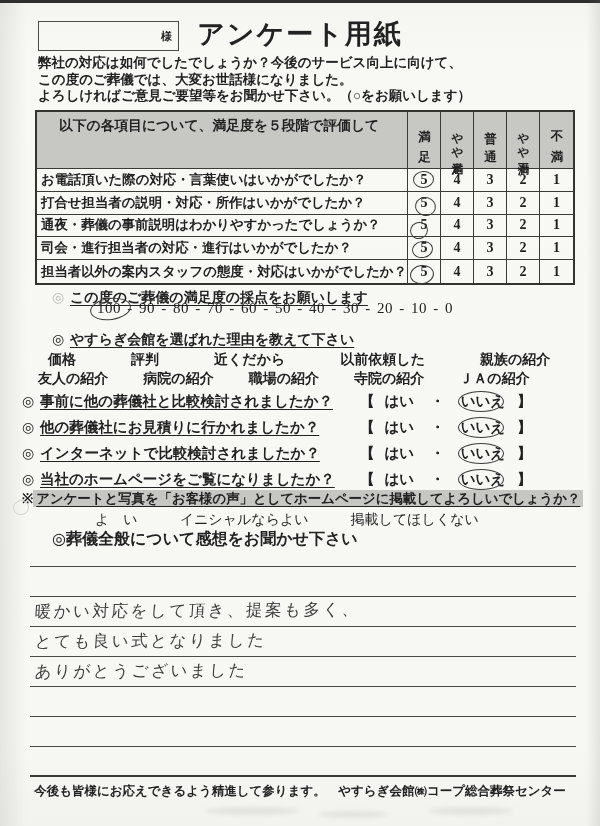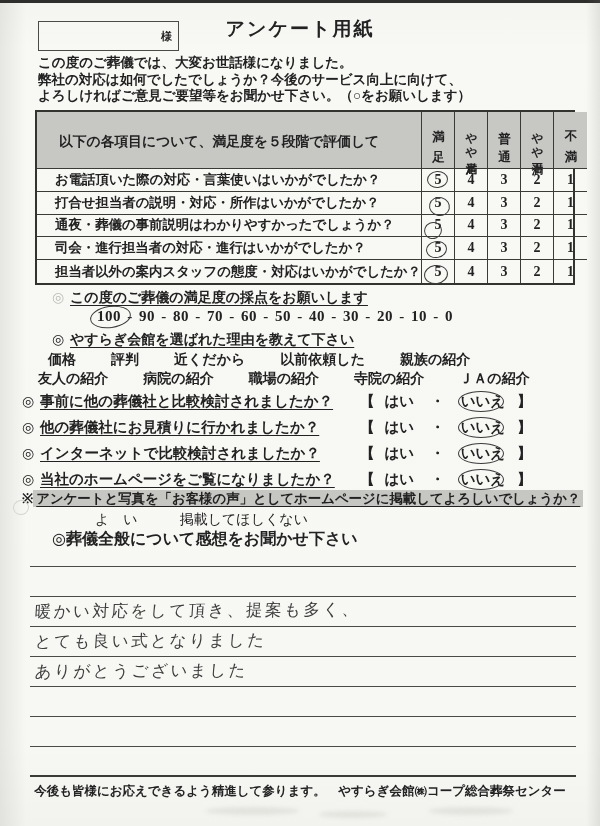--- a/index.html
+++ b/index.html
@@ -18,64 +18,64 @@
     content:""; position:absolute; right:0; top:0; bottom:0; width:14px;
     background:linear-gradient(270deg,rgba(120,120,115,.16),rgba(120,120,115,0)); pointer-events:none;
   }
   .topbar { position:absolute; left:0; top:0; width:600px; height:3px; background:#2e2e2c; }
 
   
   .name-box { position:absolute; left:38px; top:21px; width:141px; height:30px;
     border:1.5px solid #4a4a47; display:flex; align-items:center; justify-content:flex-end;
     padding-right:6px; font-size:11px; font-weight:bold; }
   .title { position:absolute; left:0; top:16px; width:600px; text-align:center;
-    font-size:19px; font-weight:bold; letter-spacing:2px; }
+    font-size:27px; font-weight:bold; letter-spacing:2px; }
   .intro { position:absolute; left:38px; top:55px; font-size:13.5px; font-weight:bold; line-height:16.5px; }
 
   
   .rtable { position:absolute; left:35px; top:110px; width:540px; height:175px;
     border:2px solid #33332f; display:grid;
     grid-template-columns:1fr 33px 33px 33px 33px 33px;
     grid-template-rows:57px repeat(5,1fr); }
   .trow { display:contents; }
   .cell { border-right:1px solid #3a3a37; border-bottom:1px solid #3a3a37;
     display:flex; align-items:center; justify-content:center; position:relative; }
   .cell:nth-child(6) { border-right:none; }
   .trow:last-child .cell { border-bottom:none; }
   .hd { background:#c7c7c4; }
-  .qhd { justify-content:flex-start; align-items:flex-start; padding:20px 4px 4px 22px;
+  .qhd { justify-content:flex-start; align-items:flex-start; padding:4px 4px 4px 22px;
     font-size:13.8px; font-weight:bold; line-height:20px; }
   .vtext { writing-mode:vertical-rl; text-orientation:upright; font-weight:bold; }
   .v2 { font-size:12.5px; letter-spacing:20px; }
   .v4 { font-size:11.5px; letter-spacing:1px; }
-  .qc { justify-content:flex-start; padding-left:18px; font-size:13.4px; font-weight:bold; white-space:nowrap; }
+  .qc { justify-content:flex-start; padding-left:4px; font-size:13.4px; font-weight:bold; white-space:nowrap; }
   .num { font-size:14px; font-weight:600; }
   .sel-ellipse { position:absolute; left:50%; top:50%; width:21px; height:17px;
     margin:-9px 0 0 -11px; border:1.5px solid #3c3c3c; border-radius:50%; }
   .trow:nth-child(2) .sel-ellipse { transform:rotate(-4deg); }
   .trow:nth-child(3) .sel-ellipse { transform:translate(2px,3px) rotate(14deg); height:19px; }
   .trow:nth-child(4) .sel-ellipse { transform:translate(-3px,6px) rotate(-25deg); width:18px; }
   .trow:nth-child(5) .sel-ellipse { transform:translate(-1px,2px) rotate(-10deg); }
   .trow:nth-child(6) .sel-ellipse { transform:translate(-3px,2px) rotate(-8deg); width:24px; height:19px; }
 
   
   .marker { display:inline-block; width:18px; font-size:14px; font-weight:bold; }
   .faint { color:#bdbdb8; }
   .u { text-decoration:underline; text-underline-offset:3px; text-decoration-thickness:1px; }
   .sec { position:absolute; left:22px; font-weight:bold; white-space:nowrap;margin-left:30px; }
 
   .score-head { top:289px; font-size:14px; }
-  .score-scale { position:absolute; left:97px; top:308px; font-size:15px; font-weight:700;
+  .score-scale { position:absolute; left:97px; top:300px; font-size:15px; font-weight:400;
     letter-spacing:.5px; word-spacing:2px; white-space:nowrap; }
   .score-ellipse { position:absolute; left:-7px; top:-2px; width:41px; height:22px;
     border:1.6px solid #3c3c3c; border-radius:50%; transform:rotate(-8deg); }
 
   .reason-head { top:331px; font-size:14px; }
   .opt-row { position:absolute; display:flex; font-size:14px; font-weight:bold; white-space:nowrap; }
-  .opt-row1 { left:48px; top:351px; gap:35px; }
+  .opt-row1 { left:48px; top:351px; gap:55px; }
   .opt-row2 { left:38px; top:370px; gap:35px; }
 
   .ynrow { position:absolute; left:22px; height:24px; font-size:14.5px; font-weight:bold; white-space:nowrap; }
   .ynrow .qwrap { display:inline-block; width:318px; }
   .br { margin:0 10px 0 2px; }
   .yes { margin-right:16px; }
   .dot { margin-right:16px; }
   .no-wrap { position:relative; display:inline-block; margin-right:12px; }
   .no-ellipse { position:absolute; left:-3px; top:-1px; width:46px; height:21px;
     border:1.5px solid #3c3c3c; border-radius:50%; }
@@ -111,22 +111,22 @@
 <body>
 
 <div id="paper">
   <div class="topbar"></div>
 
   <div class="name-box">
     <span>様</span>
   </div>
   <div class="title">アンケート用紙</div>
   <div class="intro">
+    <div>弊社の対応は如何でしたでしょうか？今後のサービス向上に向けて、</div>
     <div>この度のご葬儀では、大変お世話様になりました。</div>
-    <div>弊社の対応は如何でしたでしょうか？今後のサービス向上に向けて、</div>
     <div>よろしければご意見ご要望等をお聞かせ下さい。（○をお願いします）</div>
   </div>
 
   <div class="rtable">
     <div class="trow">
       <div class="cell hd qhd">
         <div>
           <div>以下の各項目について、満足度を５段階で評価して</div>
         </div>
       </div>
@@ -286,20 +286,21 @@
   <div class="ynrow" style="top:470px">
     <span class="marker">◎</span><span class="qwrap"><span class="u">当社のホームページをご覧になりましたか？</span></span><span class="br">【</span><span class="yes">はい</span><span class="dot">・</span><span class="no-wrap"><span>いいえ</span><span class="no-ellipse"></span></span><span>】</span>
   </div>
 
   <div class="pub-note">
     <span>※</span><span class="hl u">アンケートと写真を「お客様の声」としてホームページに掲載してよろしいでしょうか？</span>
   </div>
   <div class="margin-artifact"></div>
   <div class="pub-opts">
     <span>よ　い</span>
+    <span>イニシャルならよい</span>
     <span>掲載してほしくない</span>
   </div>
 
   <div class="sec comments-head">◎葬儀全般について感想をお聞かせ下さい</div>
   <div class="comment-lines">
     <div class="cline"></div>
     <div class="cline">
         <span class="hand">暖かい対応をして頂き、提案も多く、</span>
       </div>
     <div class="cline">

